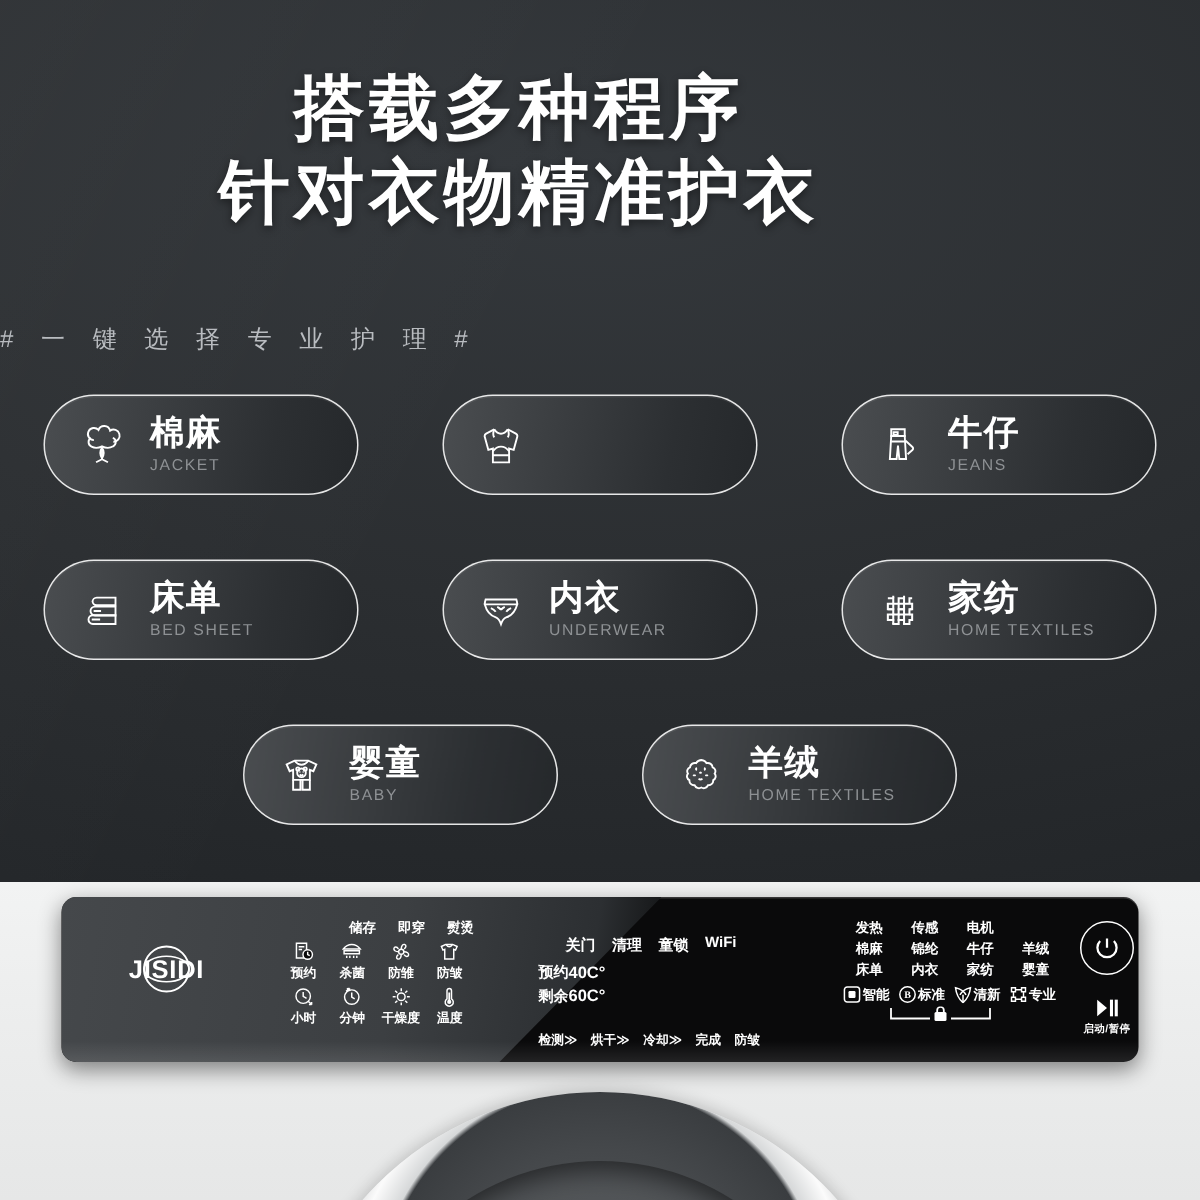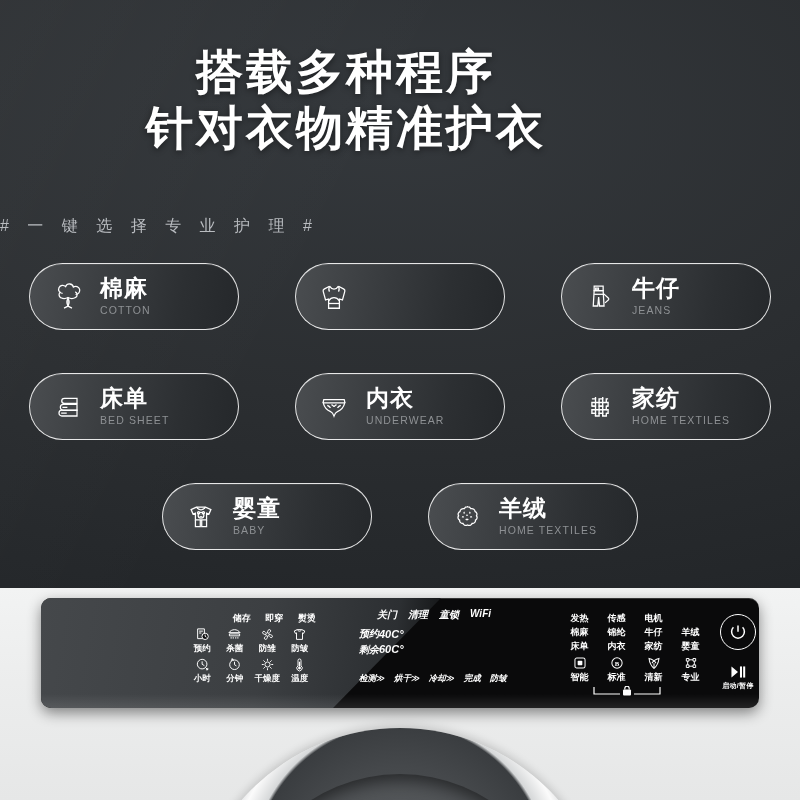--- a/index.html
+++ b/index.html
@@ -102,37 +102,37 @@
   
   #leftgrid { left:145px; top:14px; width:130px; }
   .lg-toplabels { display:flex; gap:0; margin-left:32px; }
   .lg-toplabels span { width:33px; text-align:right; font-size:9px; color:#fff; font-weight:bold; }
   .lg-row { display:flex; gap:0; margin-top:2px; }
   .lg-cell { width:33px; display:flex; flex-direction:column; align-items:center; }
   .lg-cell svg { width:15px; height:15px; display:block; }
   .lg-cell .lbl { font-size:8.5px; color:#fff; margin-top:1px; font-weight:bold; white-space:nowrap; }
 
   
-  #display { left:318px; top:10px; width:180px; height:88px;font-style:italic; }
+  #display { left:318px; top:25px; width:180px; height:88px; }
   .dsp-top { display:flex; gap:11px; font-size:10px; font-weight:bold; color:#fff; margin-left:18px; }
   .dsp-mid { display:flex; align-items:center; margin-top:4px; }
   .dsp-side { display:flex; flex-direction:column; font-size:10px; font-weight:bold; line-height:16px; }
   .dsp-digits { font-family:"DejaVu Sans Mono","Liberation Mono",monospace;
                 font-size:35px; font-weight:bold; letter-spacing:1px;
                 color:#eef1ff; margin:0 6px; line-height:38px;
                 text-shadow:0 0 7px rgba(170,190,255,.55); }
   .dsp-temps { display:flex; flex-direction:column; font-size:11px; font-weight:bold; line-height:15px; }
   .dsp-bot { display:flex; gap:9px; font-size:8.5px; font-weight:bold; margin-top:15px; }
 
   
   #rightgrid { left:520px; top:13px; width:150px; }
   .rg-row { display:flex; }
   .rg-row span { width:37px; text-align:center; font-size:9px; font-weight:bold; color:#fff; line-height:14px; }
   .rg-icons { display:flex; margin-top:3px; }
-  .rg-cell { width:37px; display:flex; flex-direction:column; align-items:center;text-align:right; }
+  .rg-cell { width:37px; display:flex; align-items:center;text-align:right; }
   .rg-cell svg { width:14px; height:14px; display:block; }
   .rg-cell .lbl { font-size:9px; font-weight:bold; margin-top:1px; }
   #lockbar { margin-left:31px; margin-top:1px; }
 
   
   #power { left:672px; top:16px; width:50px; }
   #pw-circle { width:36px; height:36px; border-radius:50%; border:1.4px solid #fff;
                display:flex; align-items:center; justify-content:center; margin:0 auto; }
   #pw-play { margin-top:14px; text-align:center; }
   #pw-play svg { width:18px; height:16px; display:block; margin:0 auto; }
@@ -155,21 +155,21 @@
   <div class="pill">
     <svg class="ico" viewBox="0 0 40 40" fill="none" stroke="#fff" stroke-width="1.4">
       <path d="M14 16a4.5 4.5 0 1 1 3.4-7.5A4.5 4.5 0 0 1 26 9a4.5 4.5 0 1 1 2.4 8.2"></path>
       <path d="M11.8 14.6c-2.4 1-2.4 5 .4 6.3 2.4 1.2 5.4 1 7.8-.3 2.6 1.4 6 1.4 8.3 0 2.6-1.5 2.4-5.3-.3-6.2"></path>
       <path d="M20 20.6v9.6"></path>
         <path d="M20 30.2l-4.4 2.2M20 30.2l4.4 2.2"></path>
       <path d="M20 21.5c-1.5 2.4-1.5 5.6 0 8 1.5-2.4 1.5-5.6 0-8z"></path>
     </svg>
     <div class="txt">
       <span class="cn">棉麻</span>
-      <span class="en">COTTON</span>
+      <span class="en">JACKET</span>
     </div>
   </div>
 
   <div class="pill">
     <svg class="ico" viewBox="0 0 40 40" fill="none" stroke="#fff" stroke-width="1.4">
       <path d="M15 8c-1 2.6-1 4.6 0 6M25 8c1 2.6 1 4.6 0 6"></path>
       <path d="M15 8l-6 3.2c-.9.5-1.3 1.5-1 2.5l2.6 9.5 3.4-1v10.3h12V22.2l3.4 1 2.6-9.5c.3-1-.1-2-1-2.5L25 8"></path>
       <path d="M15 8c1.4 2.2 3 3.3 5 3.3S23.6 10.2 25 8"></path>
       <path d="M14 24.3c1.6-2.3 4-3.5 6-3.5s4.4 1.2 6 3.5"></path>
       <path d="M14 27.2h12"></path>
@@ -266,20 +266,27 @@
   </div>
 </div>
 
 <div id="machine">
   <div id="door"></div>
 </div>
 
 <div id="panel">
   <div id="panel-glare"></div>
 
+  <div class="p-sec" id="logo">
+    <svg viewBox="0 0 96 40" width="96" height="40">
+      <circle cx="48" cy="20" r="15" fill="none" stroke="#fff" stroke-width="1.3"></circle>
+      <ellipse cx="48" cy="20" rx="15" ry="8.5" fill="none" stroke="#fff" stroke-width="1.1"></ellipse>
+      <text x="48" y="26" text-anchor="middle" fill="#fff" font-family="Liberation Sans, sans-serif" font-size="17" font-weight="bold" letter-spacing="0.5">JISIDI</text>
+    </svg>
+  </div>
 
   <div class="p-sec" id="leftgrid">
     <div class="lg-toplabels">
       <span>储存</span>
       <span>即穿</span>
       <span>熨烫</span>
     </div>
 
     <div class="lg-row">
       <div class="lg-cell">

